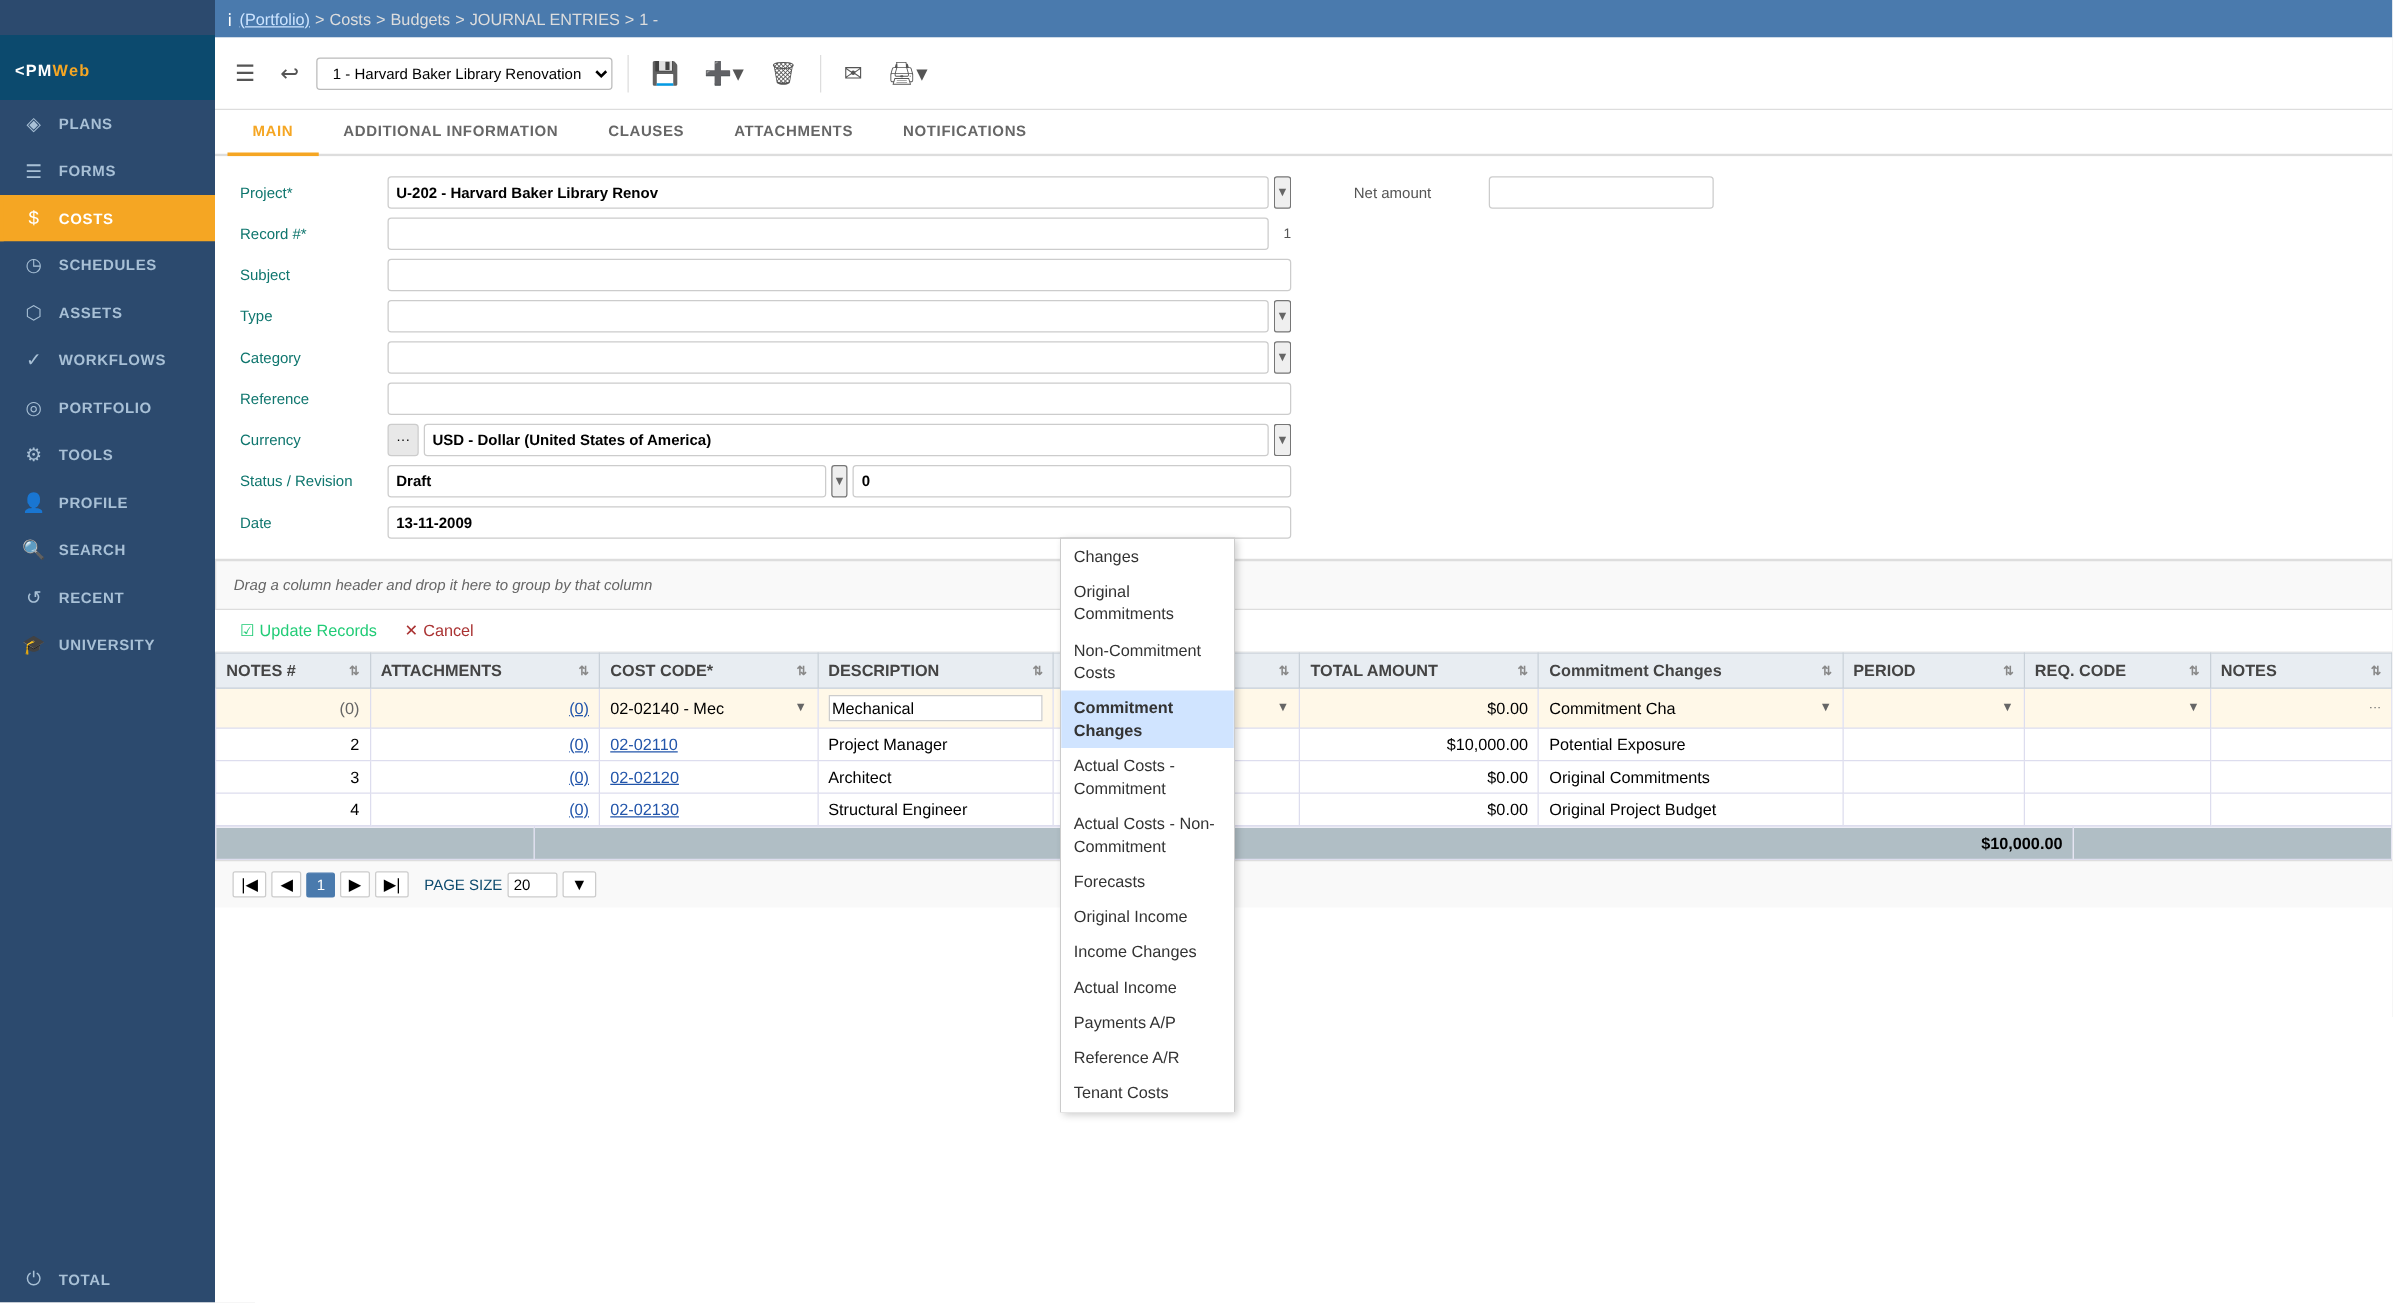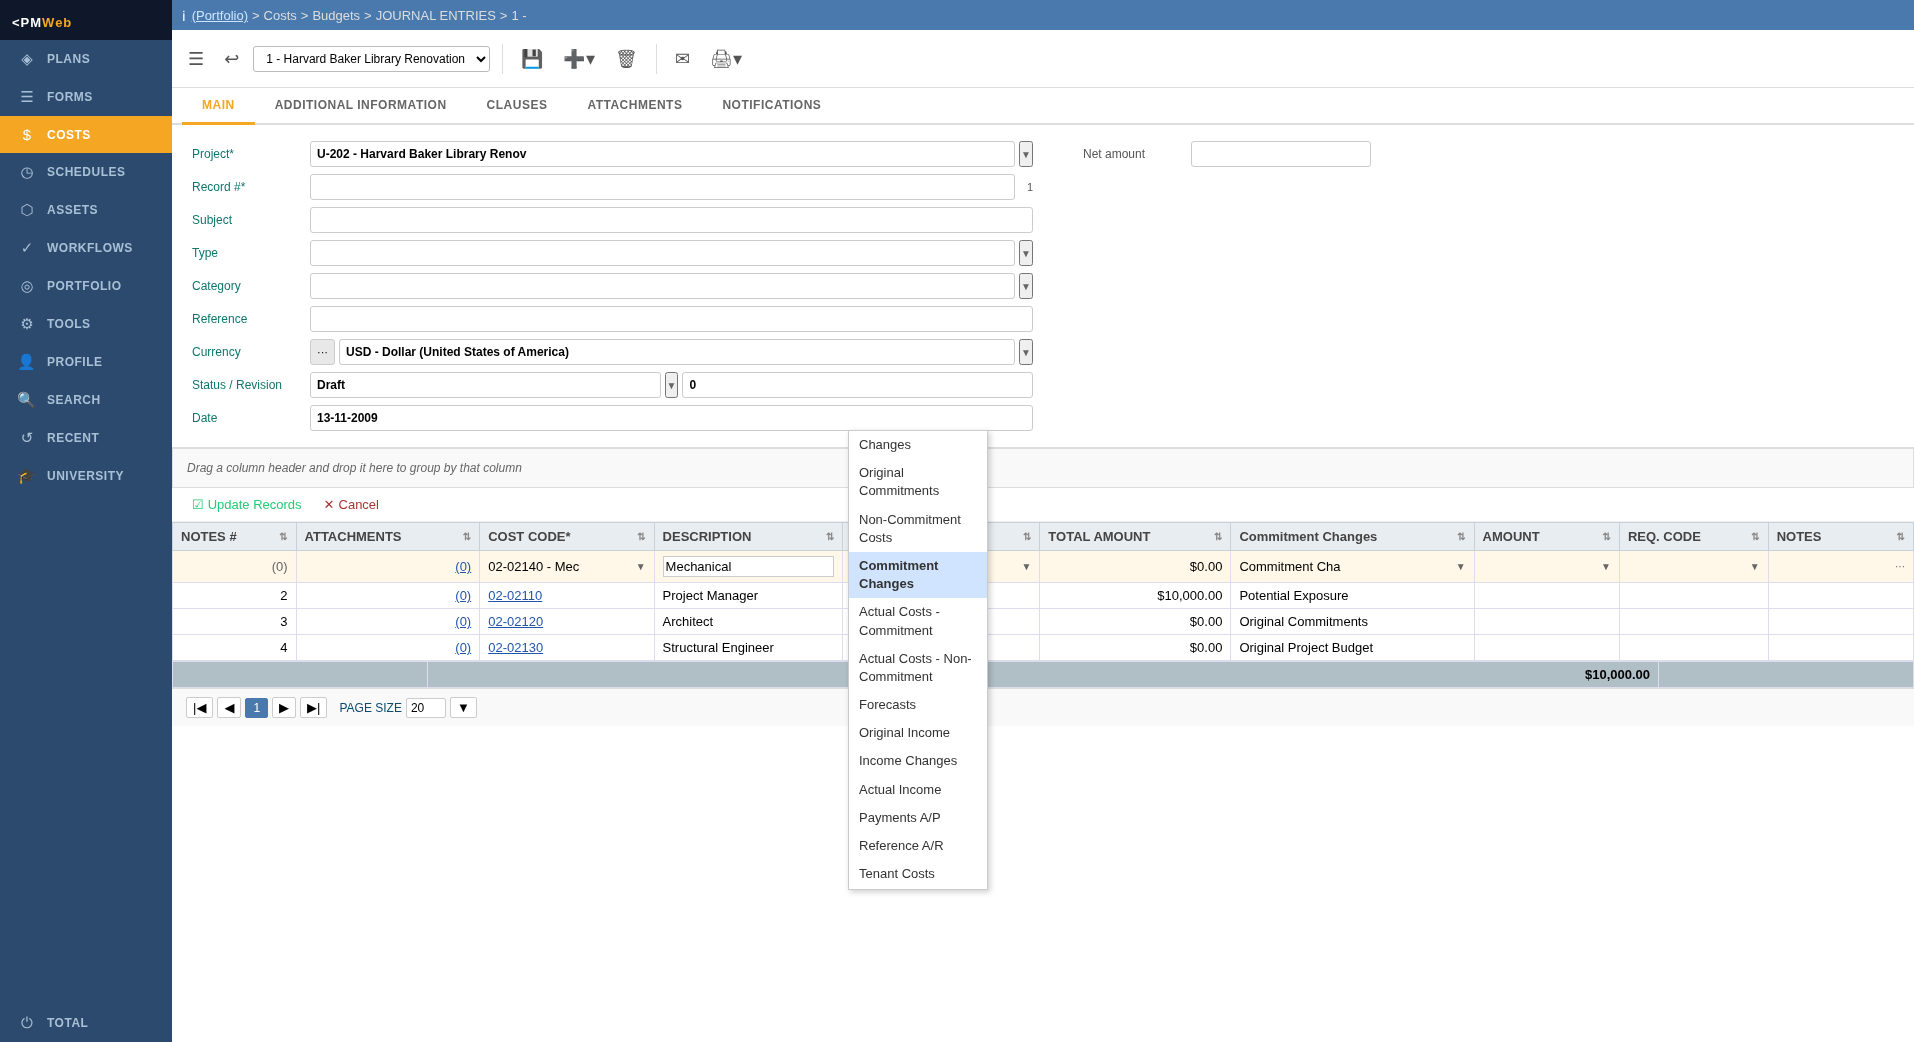--- a/index.html
+++ b/index.html
@@ -8,25 +8,26 @@
     
     .sidebar {
       width: 172px;
       min-width: 172px;
       background: #2c4a6e;
       display: flex;
       flex-direction: column;
       height: 100%;
     }
     .sidebar-logo {
-      background: #0f172a;
+      background: #0c4a6e;
       padding: 10px 12px;
       display: flex;
       align-items: center;
-      height: 40px;
+      height: 52px;
+      margin-top: 28px;
     }
     .logo-text {
       color: white;
       font-size: 22px;
       font-weight: bold;
       letter-spacing: 1px;
     }
     .logo-accent { color: #f5a623; }
     .sidebar-item {
       display: flex;
@@ -551,21 +552,21 @@
             </div>
           </th>
           <th class="col-commitment">
             <div class="th-content">
               <span>Commitment Changes</span>
               <span class="sort-icon">⇅</span>
             </div>
           </th>
           <th class="col-period">
             <div class="th-content">
-              <span>AMOUNT</span>
+              <span>PERIOD</span>
               <span class="sort-icon">⇅</span>
             </div>
           </th>
           <th class="col-reqcode">
             <div class="th-content">
               <span>REQ. CODE</span>
               <span class="sort-icon">⇅</span>
             </div>
           </th>
           <th class="col-notes">

